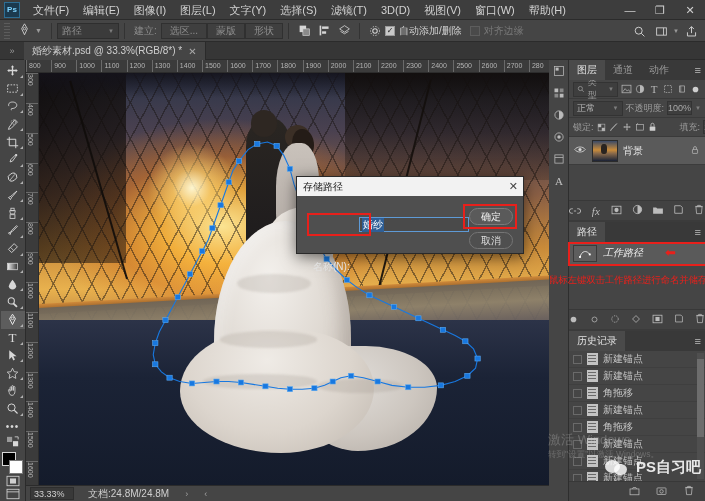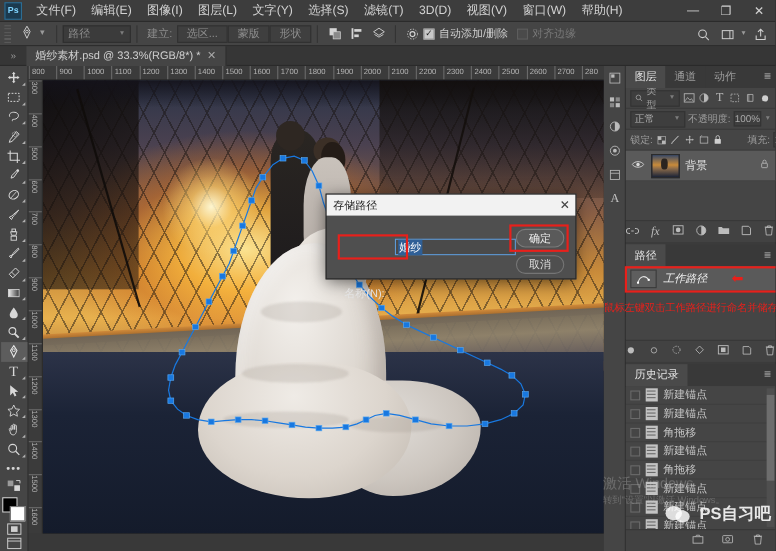--- a/index.html
+++ b/index.html
@@ -663,20 +663,26 @@
             <rect x="145.4" y="207.4" width="5.2" height="5.2" fill="#1878e0" stroke="#5aa8f0" stroke-width="0.6"></rect>
             <rect x="157.4" y="183.4" width="5.2" height="5.2" fill="#1878e0" stroke="#5aa8f0" stroke-width="0.6"></rect>
             <rect x="167.4" y="159.4" width="5.2" height="5.2" fill="#1878e0" stroke="#5aa8f0" stroke-width="0.6"></rect>
             <rect x="175.4" y="135.4" width="5.2" height="5.2" fill="#1878e0" stroke="#5aa8f0" stroke-width="0.6"></rect>
             <rect x="183.4" y="111.4" width="5.2" height="5.2" fill="#1878e0" stroke="#5aa8f0" stroke-width="0.6"></rect>
           </svg>
       </div>
     </div>
   </div>
 
+  <div class="statusbar">
+    <div class="st-zoom">33.33%</div>
+    <div class="st-doc">文档:24.8M/24.8M</div>
+    <div class="st-arrow">›</div>
+    <div class="st-arrow">‹</div>
+  </div>
 
   <div class="dock">
     <div class="mini-rail">
       <div class="mini-ico">
         <svg width="12" height="12" viewBox="0 0 16 16">
             <rect x="2" y="2" width="12" height="12" fill="none" stroke="#bbb" stroke-width="1"></rect>
             <rect x="3.5" y="3.5" width="4" height="4" fill="#bbb"></rect>
           </svg>
       </div>
       <div class="mini-ico">

